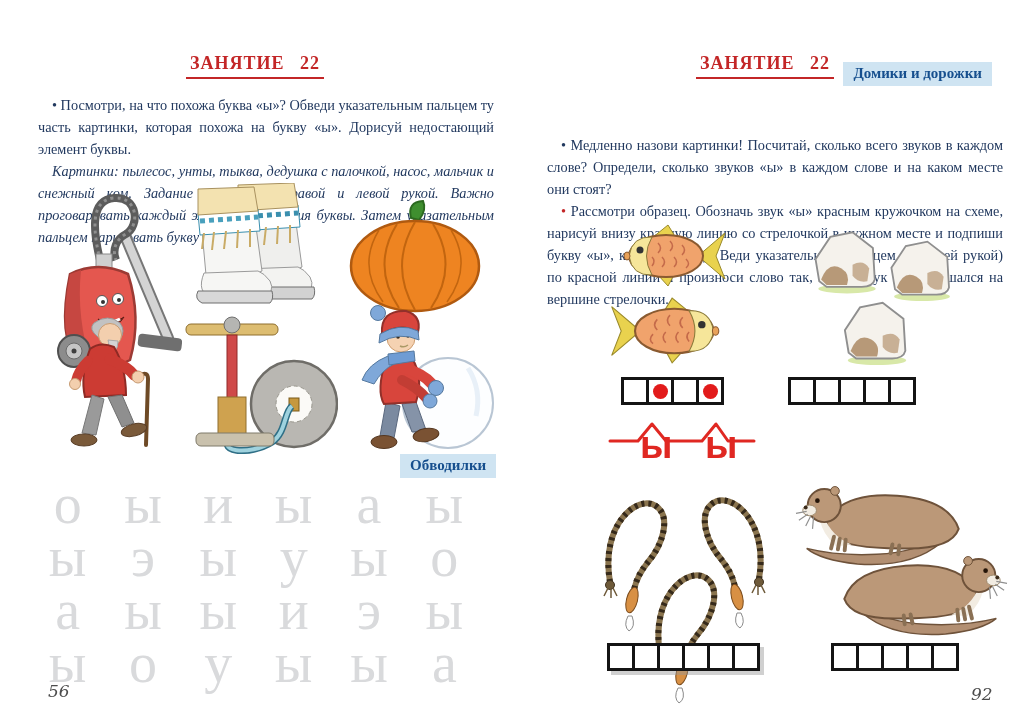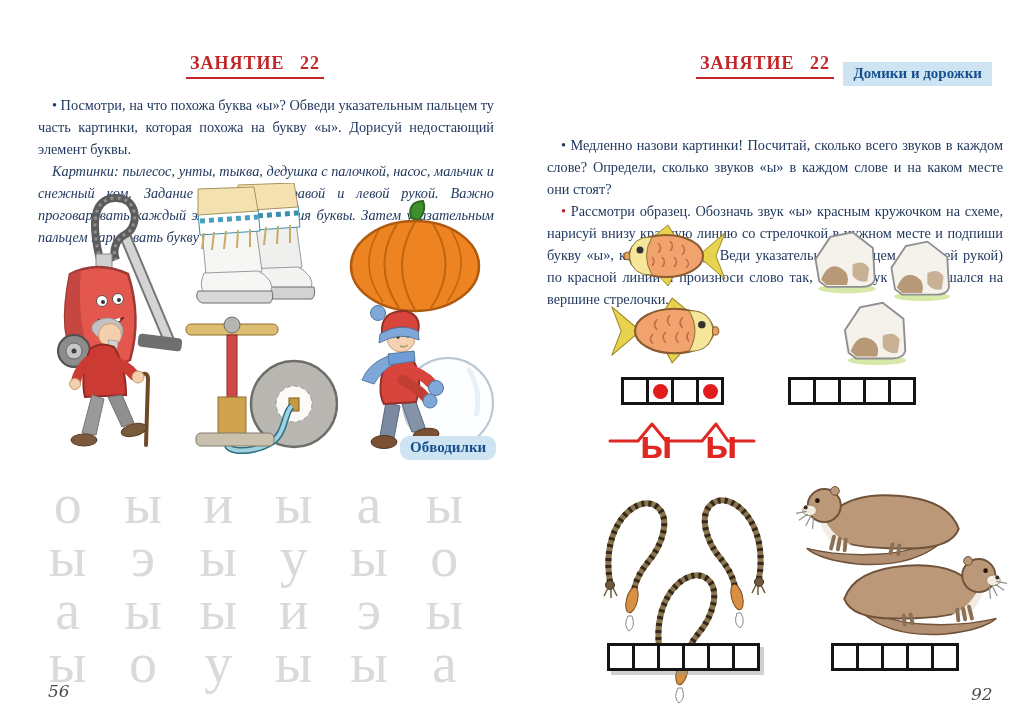--- a/index.html
+++ b/index.html
@@ -180,21 +180,21 @@
     <path d="M42,32 Q52,24 66,32 Q60,38 42,38 Z" fill="#e8b24a"></path>
     <circle cx="50" cy="39" r="1.8" fill="#3a2a1a"></circle>
       <circle cx="60" cy="38" r="1.8" fill="#3a2a1a"></circle>
     <path d="M52,48 Q56,50 60,47" stroke="#a96" stroke-width="1.5" fill="none"></path>
     <path d="M34,36 Q32,12 58,13 Q74,18 70,34 Q52,24 34,36 Z" fill="#d8453c" stroke="#92302a" stroke-width="2"></path>
     <path d="M32,36 Q52,24 70,33 L71,42 Q52,33 31,45 Z" fill="#7fa8d9" stroke="#55799f"></path>
     <circle cx="30" cy="15" r="7.5" fill="#7fa8d9" stroke="#55799f"></circle>
     <path d="M40,56 L66,53 L67,63 L41,67 Z" fill="#6f9cd4" stroke="#55799f"></path>
   </svg>
 
-  <div class="section-label" style="left:400px;top:436px;border-radius:9px;">Обводилки</div>
+  <div class="section-label" style="left:400px;top:454px;">Обводилки</div>
 
   <div class="trace-grid">
       <div class="trace-row">
         <span class="trace-letter">о</span>
         <span class="trace-letter">ы</span>
         <span class="trace-letter">и</span>
         <span class="trace-letter">ы</span>
         <span class="trace-letter">а</span>
         <span class="trace-letter">ы</span>
       </div>

